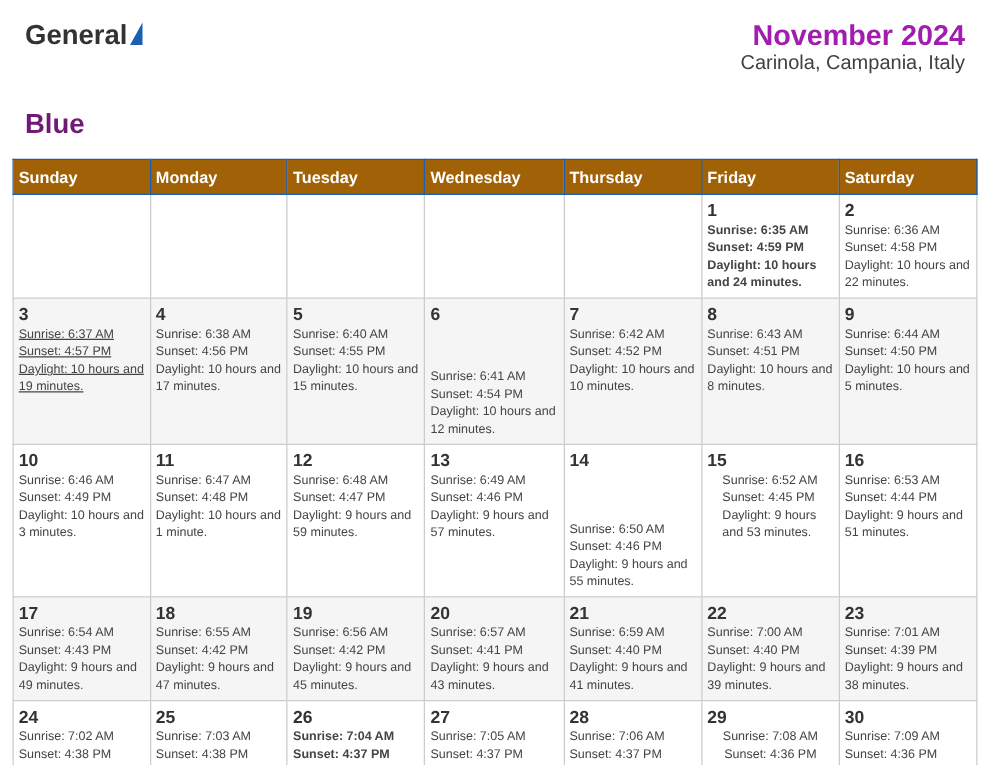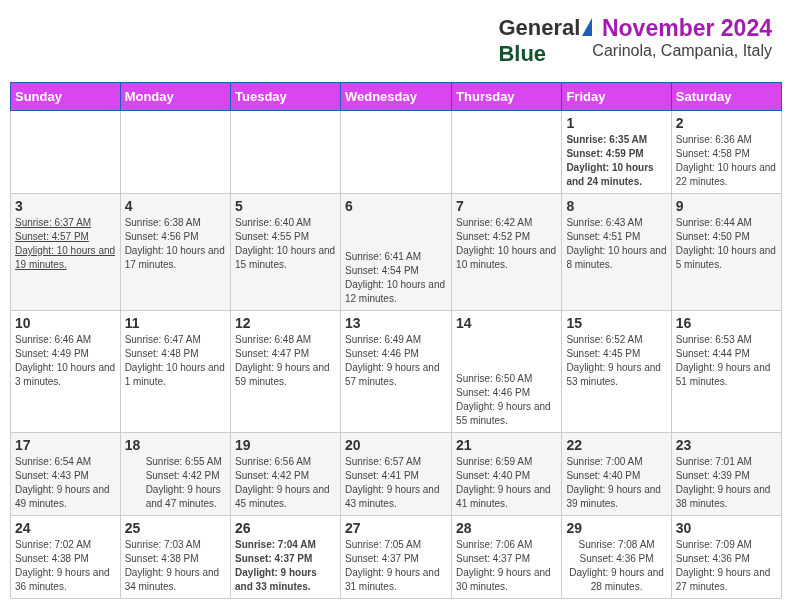--- a/index.html
+++ b/index.html
@@ -5,21 +5,21 @@
     * { box-sizing: border-box; margin: 0; padding: 0; }
     body {
       font-family: Arial, sans-serif;
       background: #fff;
       width: 792px;
       min-height: 612px;
       padding: 10px;
     }
     .header {
       display: flex;
-      justify-content: flex-end;
+      justify-content: space-between;
       align-items: flex-start;
       margin-bottom: 10px;
       padding: 5px 10px;
     }
     .logo {
       display: flex;
       flex-direction: column;
       align-items: flex-start;
     }
     .logo-text {
@@ -27,21 +27,22 @@
       align-items: center;
     }
     .logo-general {
       font-size: 22px;
       font-weight: bold;
       color: #333;
     }
     .logo-blue {
       font-size: 22px;
       font-weight: bold;
-      color: #14532d;
+      color: #701a75;
+      margin-top: 45px;
     }
     .logo-triangle {
       width: 0;
       height: 0;
       border-left: 10px solid transparent;
       border-bottom: 18px solid #1a5fb4;
       display: inline-block;
       margin-left: 2px;
       margin-bottom: 2px;
     }
@@ -56,21 +57,21 @@
     .month-title h2 {
       font-size: 16px;
       color: #404040;
       font-weight: normal;
     }
     .calendar {
       width: 100%;
       border-collapse: collapse;
     }
     .calendar th {
-      background: #d946ef;
+      background: #a16207;
       color: #fff;
       font-size: 13px;
       font-weight: bold;
       padding: 6px 4px;
       text-align: left;
       border: 1px solid #1a5fb4;
     }
     .calendar td {
       border: 1px solid #ccc;
       vertical-align: top;
@@ -218,41 +219,41 @@
 Daylight: 9 hours and 57 minutes.</div>
         </td>
         <td>
           <span class="day-number">14</span>
           <div class="day-info" style="white-space: pre-line; margin-top: 41px;">Sunrise: 6:50 AM
 Sunset: 4:46 PM
 Daylight: 9 hours and 55 minutes.</div>
         </td>
         <td>
           <span class="day-number">15</span>
-          <div class="day-info" style="white-space: pre-line;">Sunrise: 6:52 AM
+          <div class="day-info" style="white-space: pre-line; margin-left: 12px;">Sunrise: 6:52 AM
 Sunset: 4:45 PM
 Daylight: 9 hours and 53 minutes.</div>
         </td>
         <td>
           <span class="day-number">16</span>
           <div class="day-info" style="white-space: pre-line;">Sunrise: 6:53 AM
 Sunset: 4:44 PM
 Daylight: 9 hours and 51 minutes.</div>
         </td>
       </tr>
       <tr>
         <td>
           <span class="day-number">17</span>
           <div class="day-info" style="white-space: pre-line;">Sunrise: 6:54 AM
 Sunset: 4:43 PM
 Daylight: 9 hours and 49 minutes.</div>
         </td>
         <td>
           <span class="day-number">18</span>
-          <div class="day-info" style="white-space: pre-line; margin-left: 21px;">Sunrise: 6:55 AM
+          <div class="day-info" style="white-space: pre-line;">Sunrise: 6:55 AM
 Sunset: 4:42 PM
 Daylight: 9 hours and 47 minutes.</div>
         </td>
         <td>
           <span class="day-number">19</span>
           <div class="day-info" style="white-space: pre-line;">Sunrise: 6:56 AM
 Sunset: 4:42 PM
 Daylight: 9 hours and 45 minutes.</div>
         </td>
         <td>

